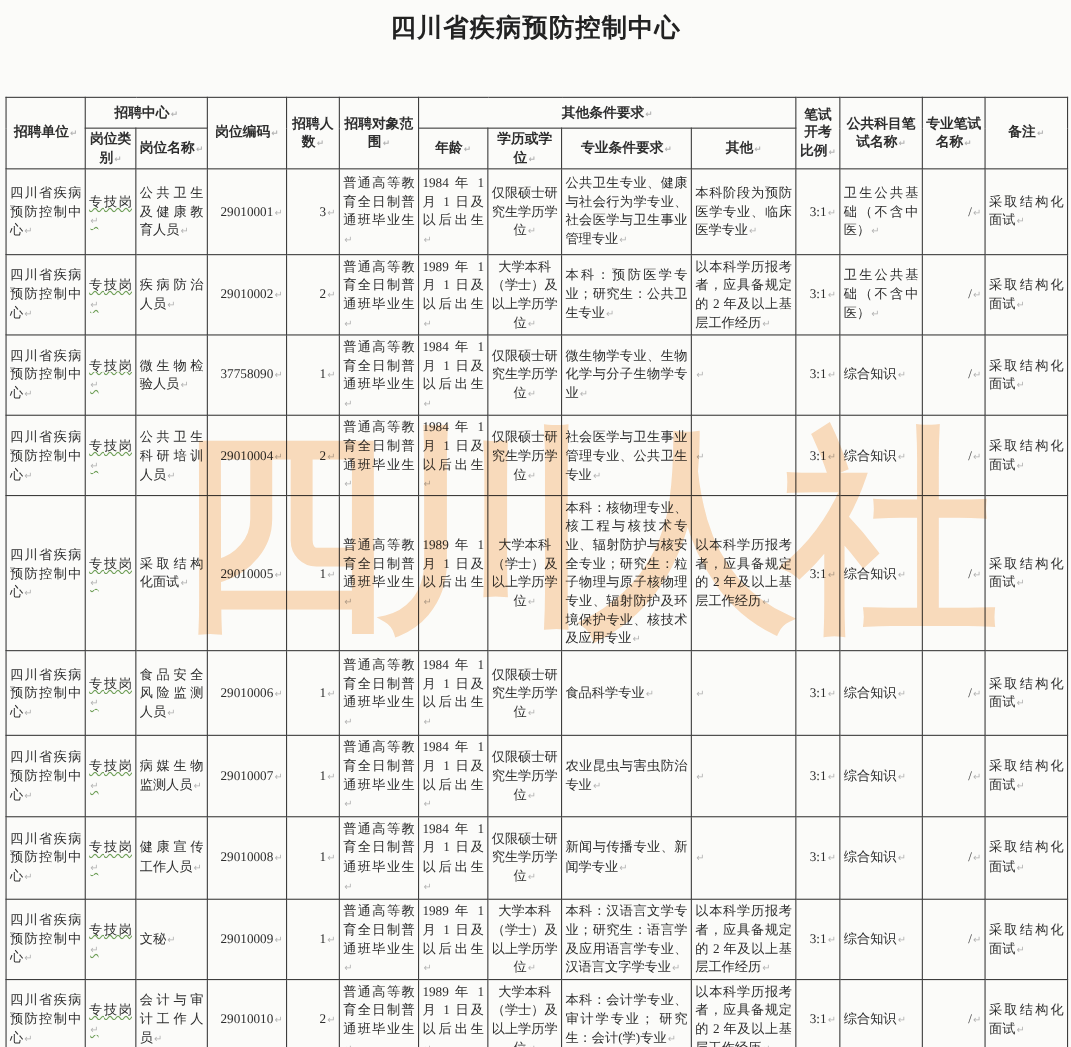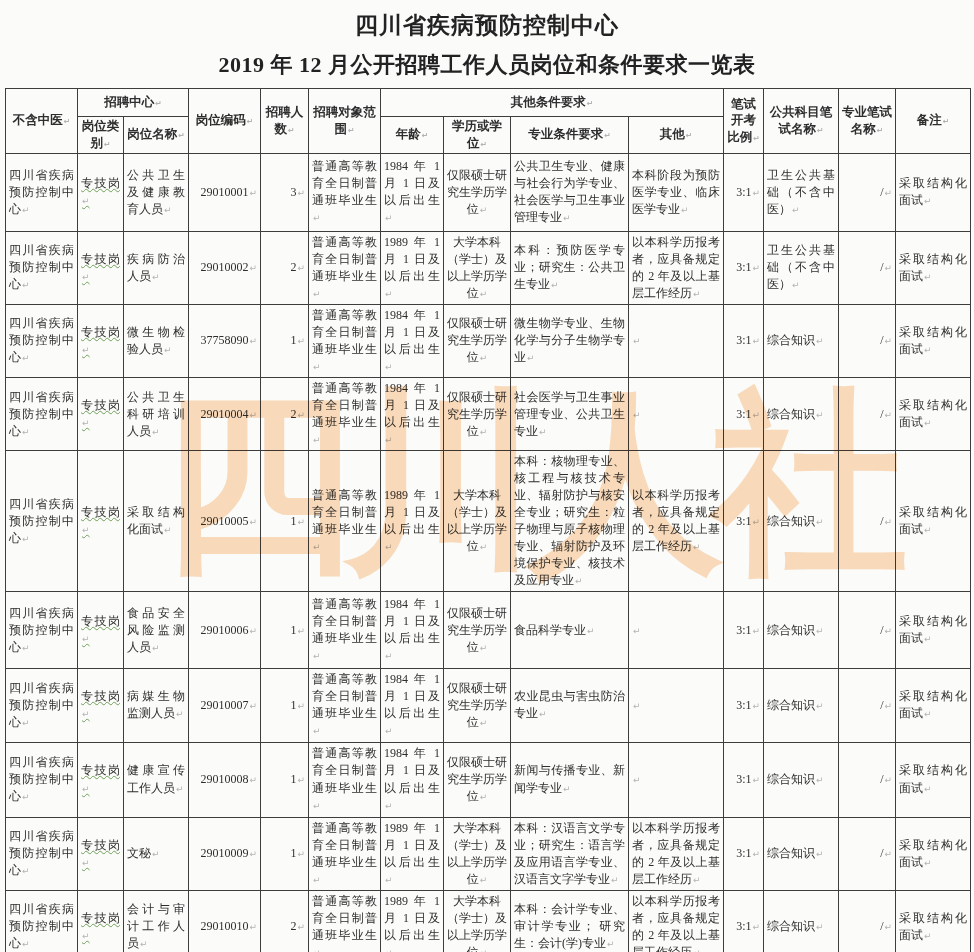--- a/index.html
+++ b/index.html
@@ -44,21 +44,20 @@
     font-family:"Liberation Serif","DejaVu Serif",serif;
   }
 </style>
 </head>
 <body>
 
 <div class="page">
 
   <div class="title-block">
     <div class="doc-title">四川省疾病预防控制中心</div>
-    <div class="doc-subtitle">2019 年 12 月公开招聘工作人员岗位和条件要求一览表</div>
   </div>
 
   <table class="positions">
     <colgroup>
       <col style="width:72px">
         <col style="width:46px">
         <col style="width:65px">
       <col style="width:72px">
         <col style="width:48px">
         <col style="width:72px">
@@ -66,21 +65,21 @@
         <col style="width:67px">
         <col style="width:118px">
       <col style="width:95px">
         <col style="width:40px">
         <col style="width:75px">
       <col style="width:57px">
         <col style="width:75px">
     </colgroup>
     <thead>
       <tr class="h1">
-        <th rowspan="2"><span class="pm">不含中医</span></th>
+        <th rowspan="2"><span class="pm">招聘单位</span></th>
         <th colspan="2"><span class="pm">招聘中心</span></th>
         <th rowspan="2"><span class="pm">岗位编码</span></th>
         <th rowspan="2"><span class="pm">招聘人数</span></th>
         <th rowspan="2"><span class="pm">招聘对象范围</span></th>
         <th colspan="4"><span class="pm">其他条件要求</span></th>
         <th rowspan="2"><span class="pm">笔试开考比例</span></th>
         <th rowspan="2"><span class="pm">公共科目笔试名称</span></th>
         <th rowspan="2"><span class="pm">专业笔试名称</span></th>
         <th rowspan="2"><span class="pm">备注</span></th>
       </tr>

